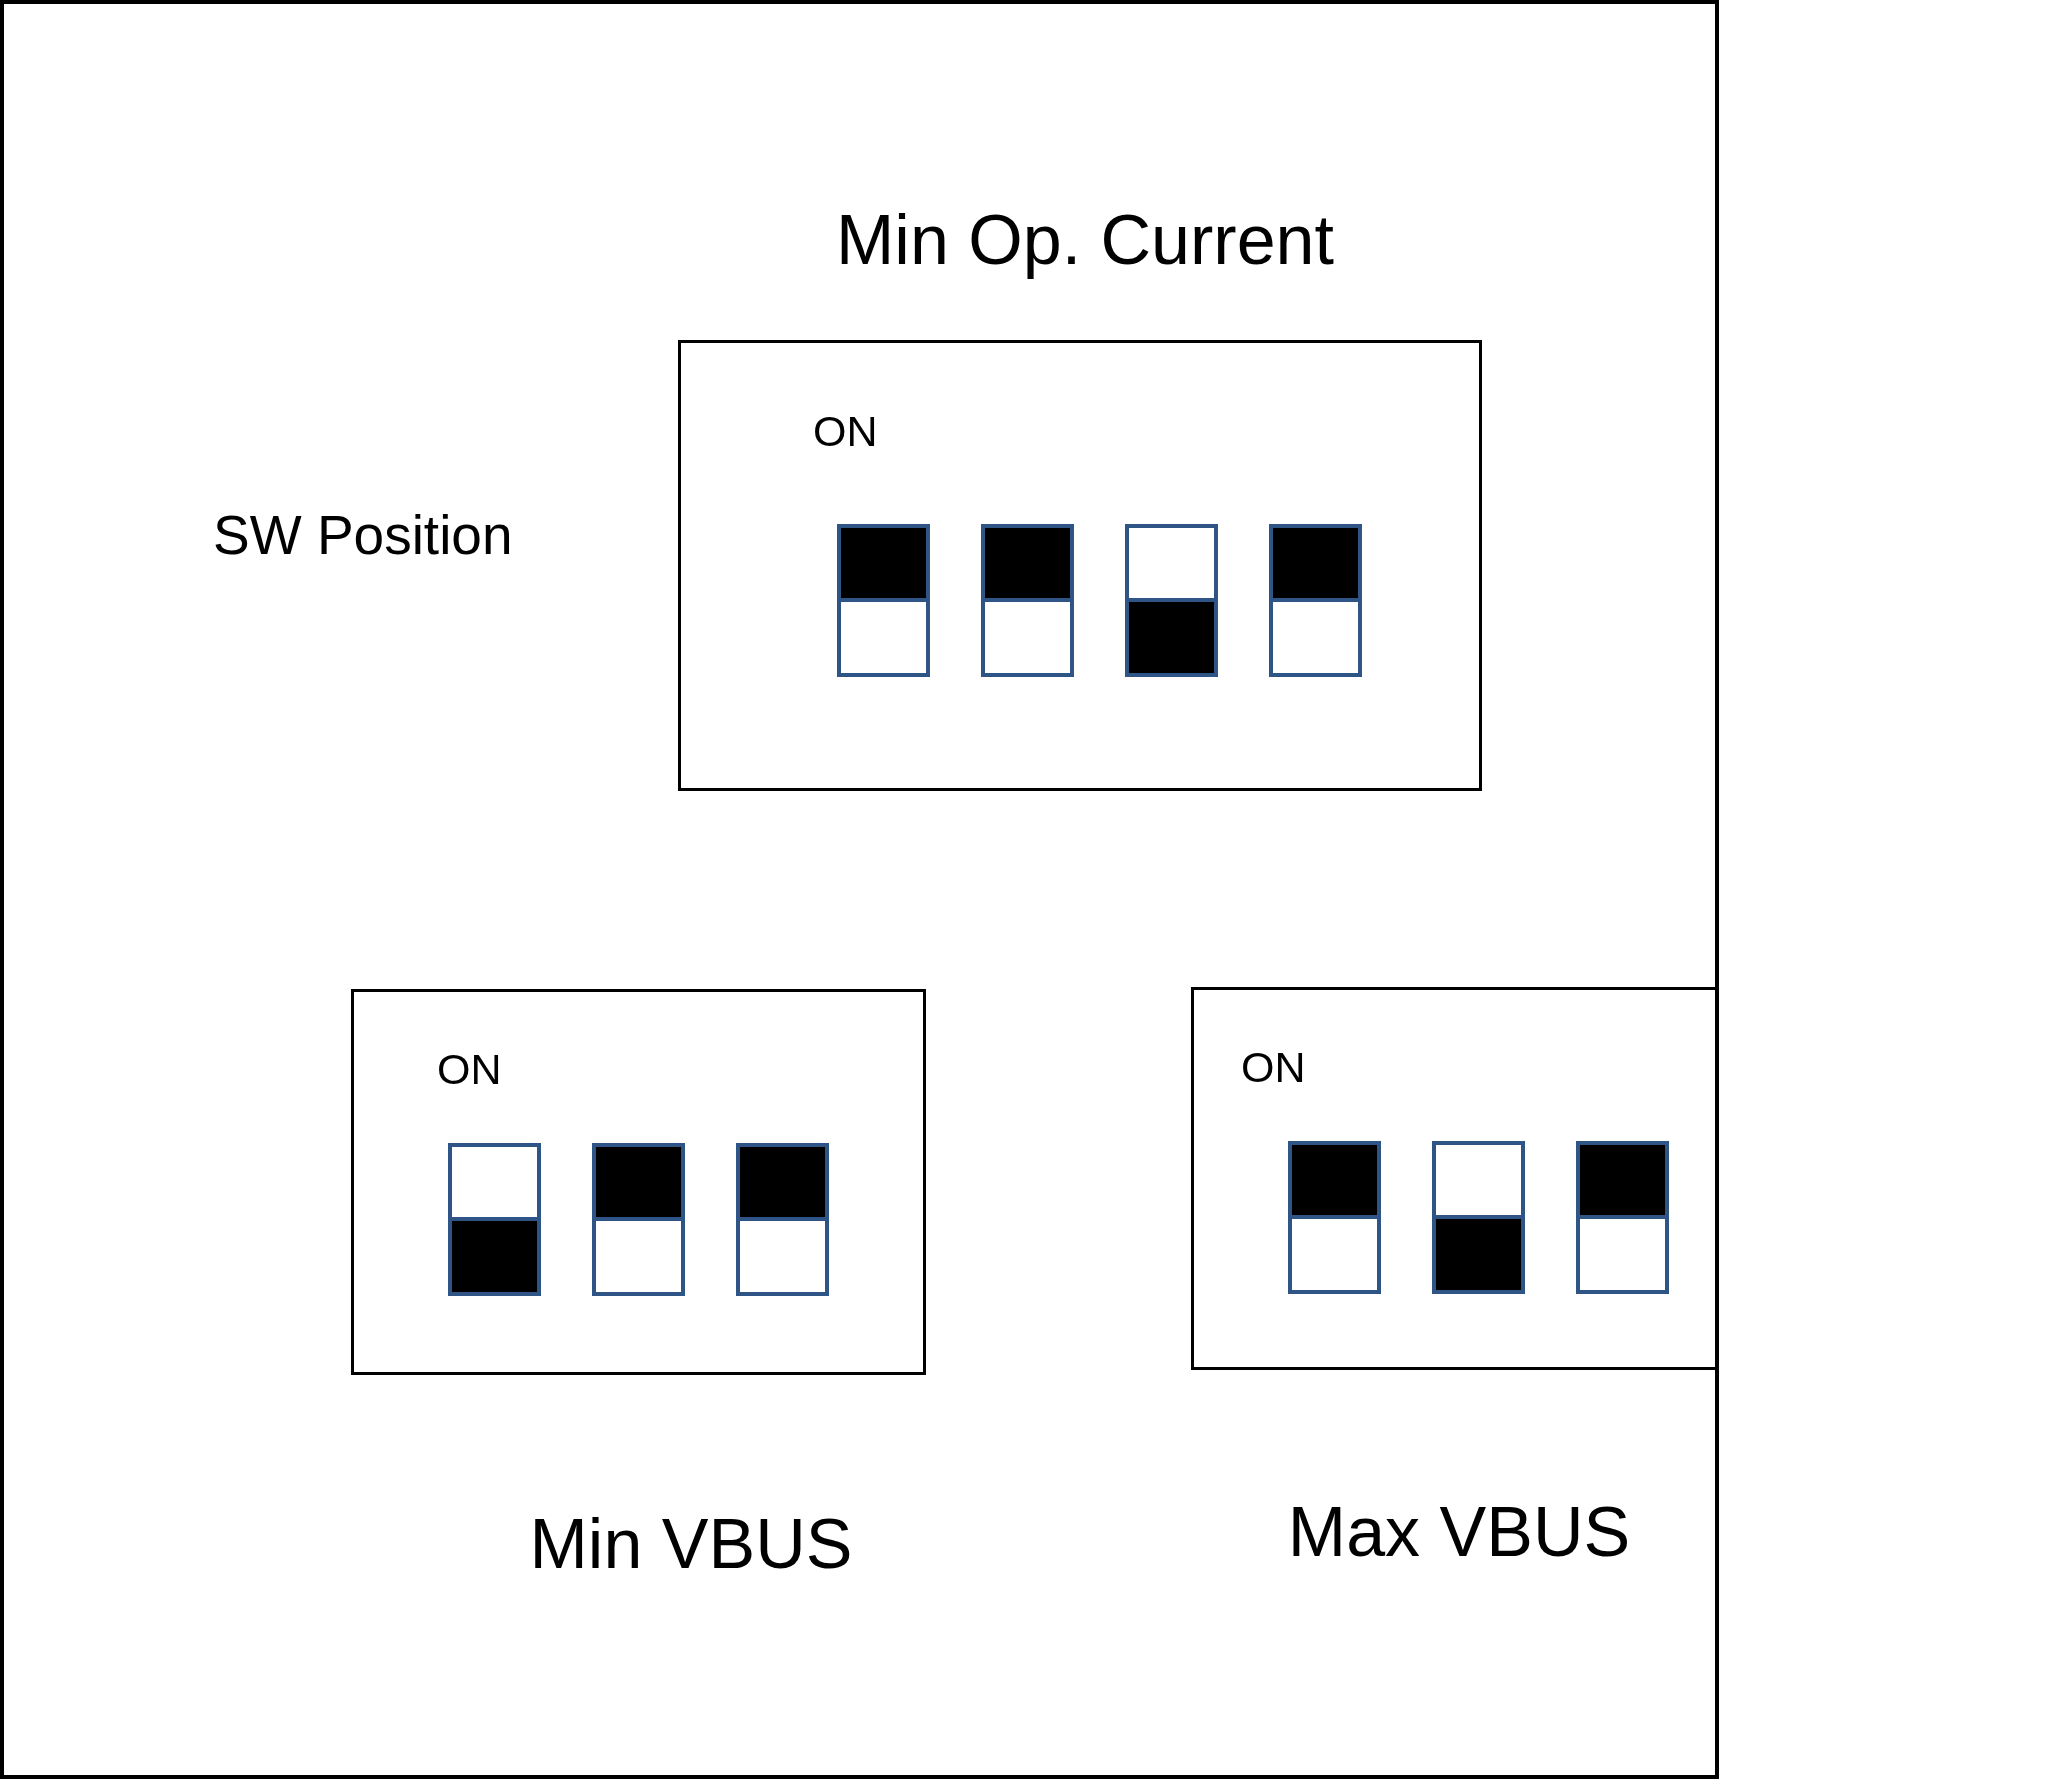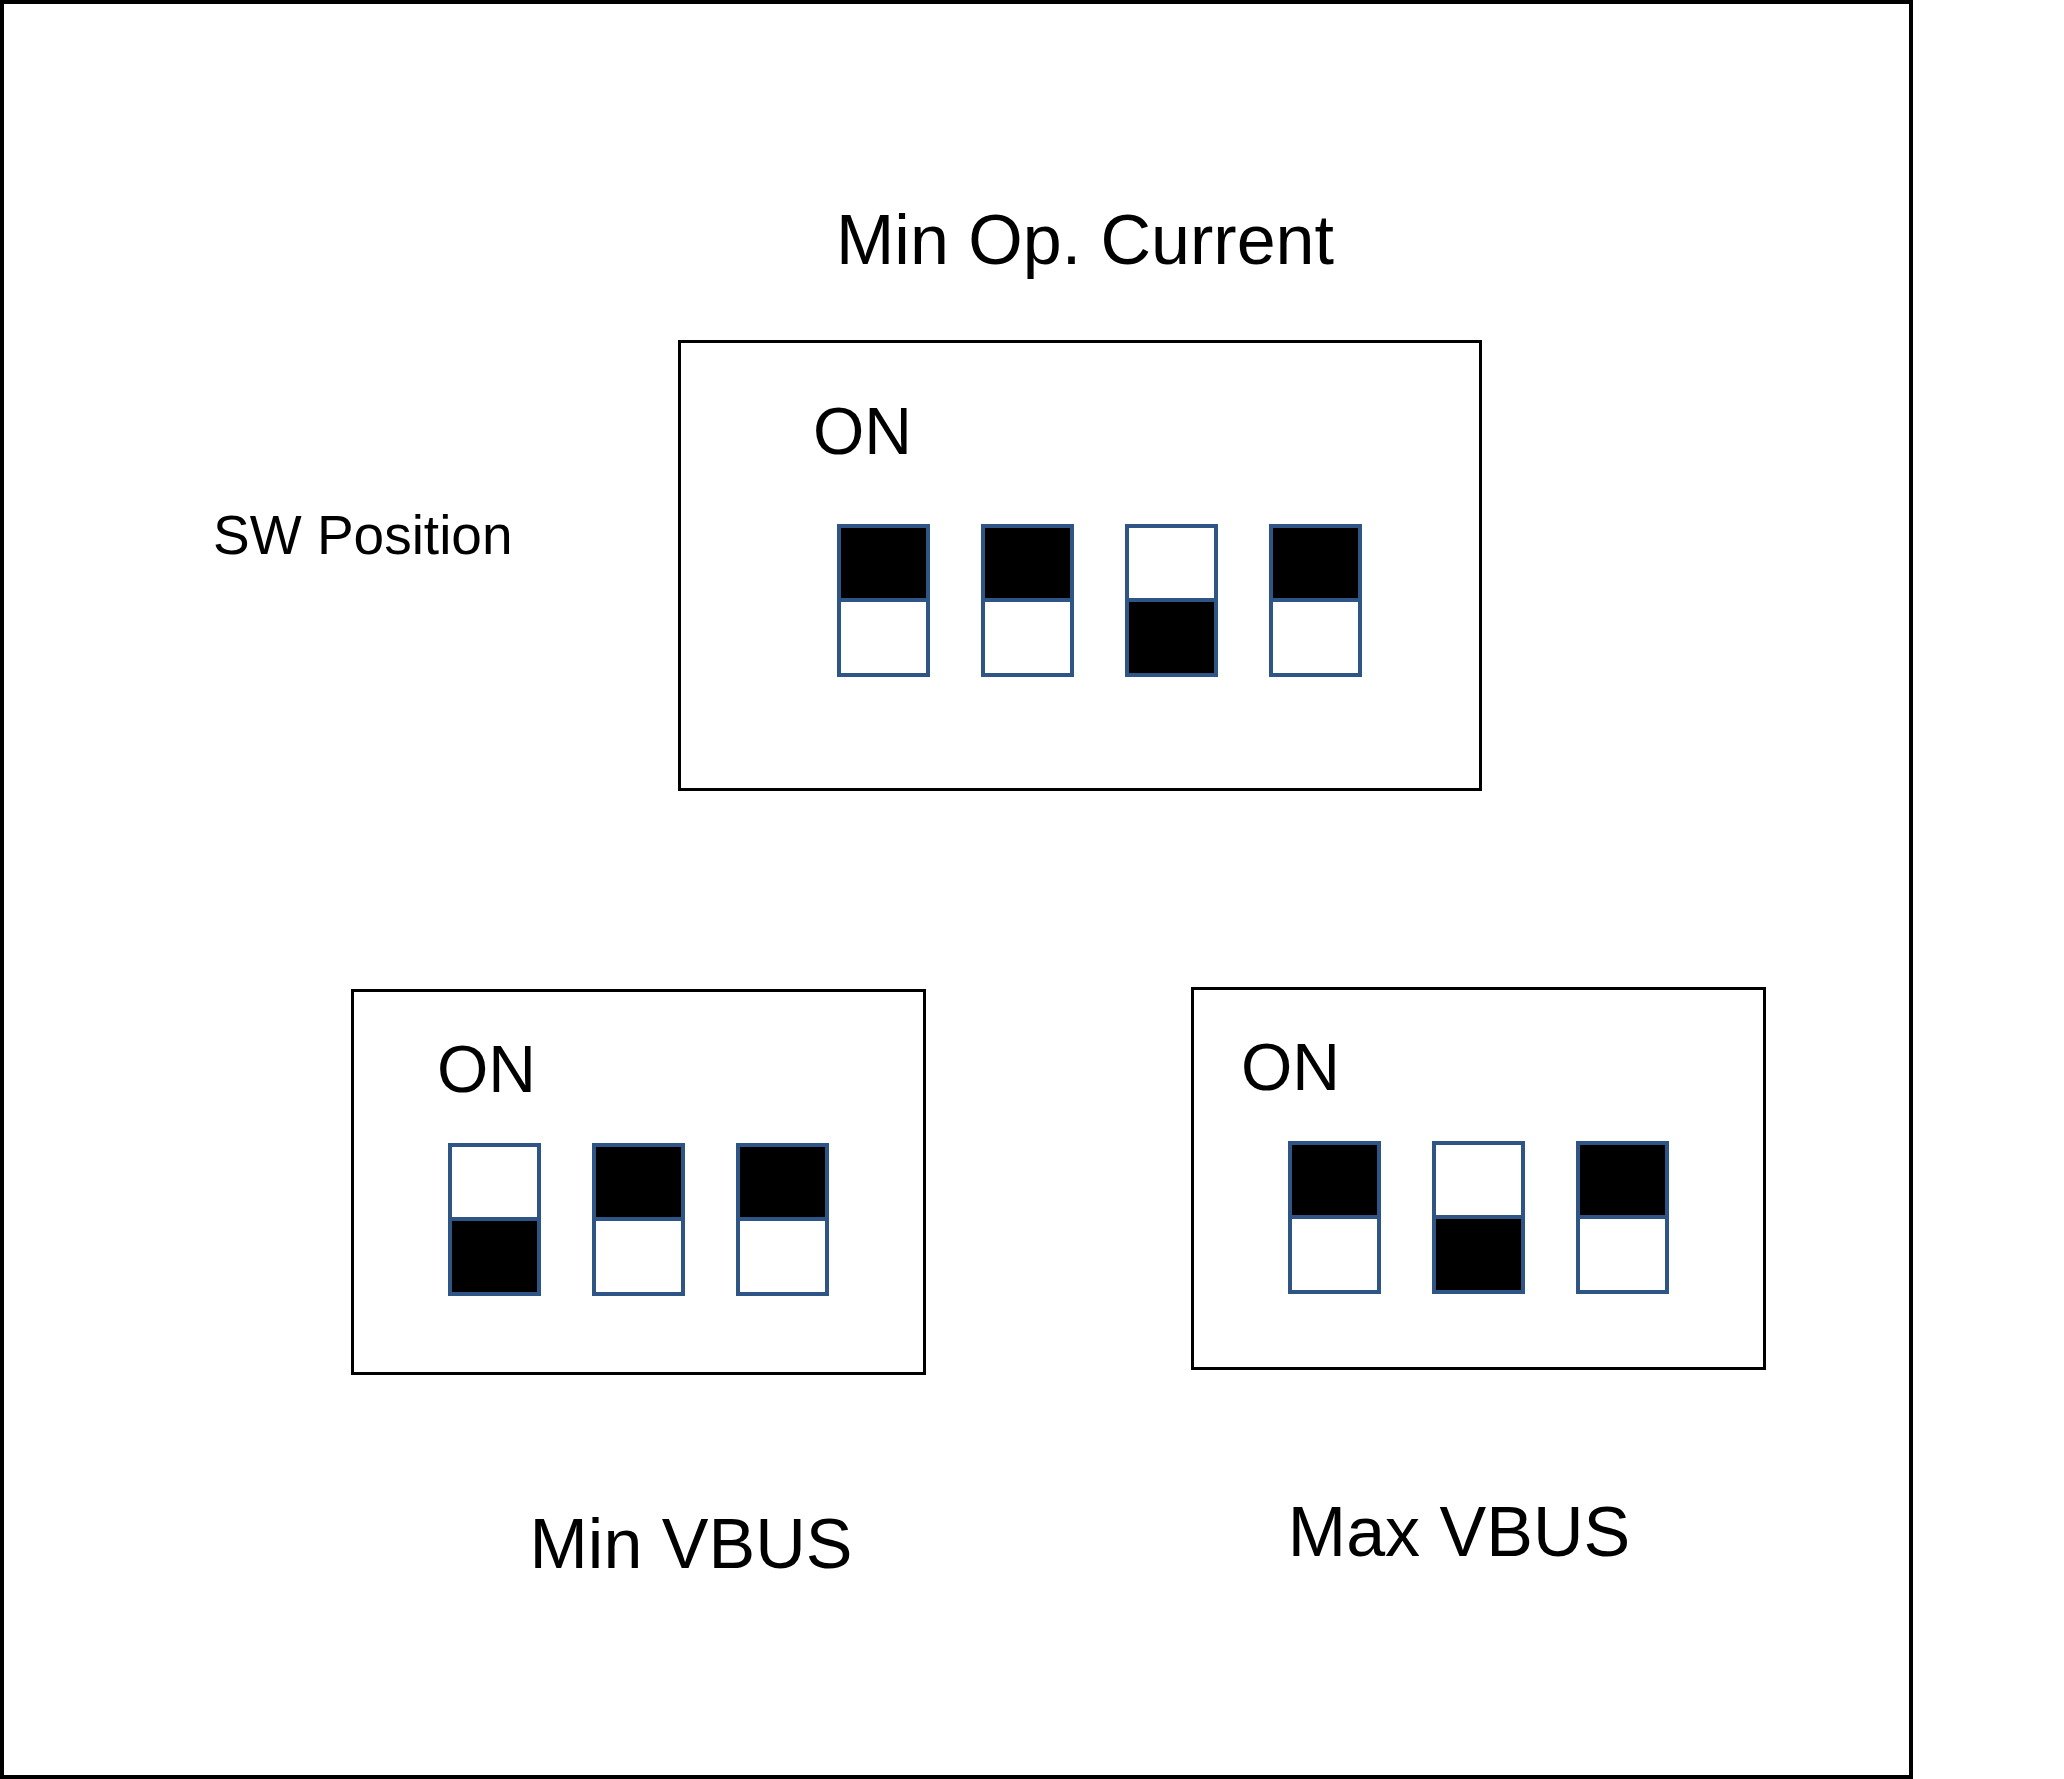--- a/index.html
+++ b/index.html
@@ -2,21 +2,21 @@
 <html style="font-size:15px"><head>
 <meta charset="utf-8">
 <style>
   html, body {
     margin: 0;
     padding: 0;
     background: #ffffff;
   }
   .canvas {
     position: relative;
-    width: 1913px;
+    width: 1719px;
     height: 1779px;
     box-sizing: border-box;
     background: var(--bg, #ffffff);
     border: 4.7px solid var(--outer-border, #000000);
     font-family: "Liberation Sans", sans-serif;
     color: #000000;
     overflow: hidden;
   }
 
   .diagram-title {
@@ -59,21 +59,21 @@
     height: 386px;
   }
   .box-max-vbus {
     left: 1187px;
     top: 983px;
     width: 575px;
     height: 383px;
   }
 
   .on-label {
-    font-size: 66px;
+    font-size: 43px;
     line-height: 79px;
     white-space: nowrap;
     align-self: flex-start;
   }
   .box-min-op-current .on-label { margin: 49px 0 0 132px; }
   .box-min-vbus .on-label       { margin: 38px 0 0 83px;  }
   .box-max-vbus .on-label       { margin: 38px 0 0 47px;  }
 
   .switch-row {
     display: flex;

